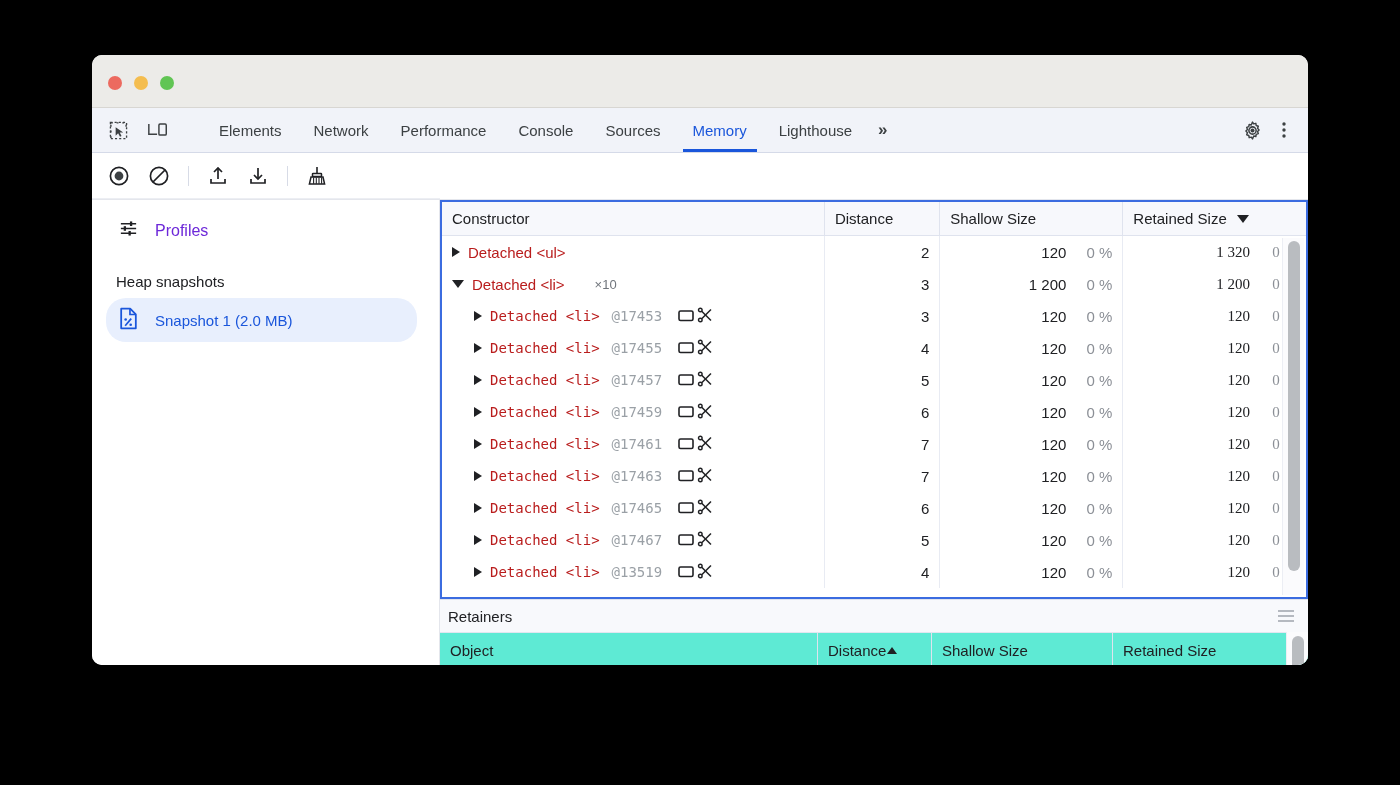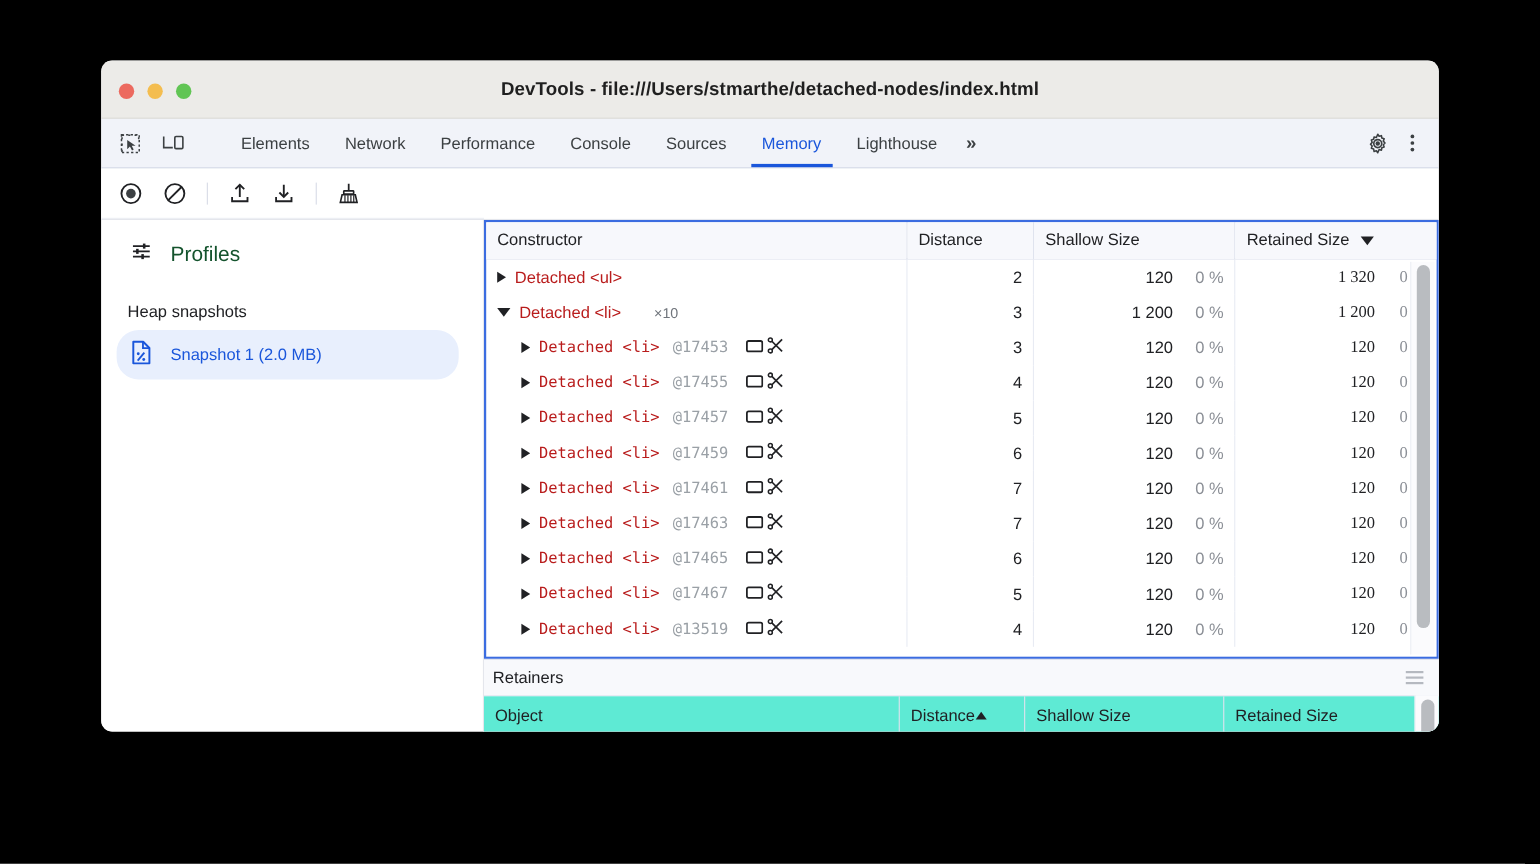--- a/index.html
+++ b/index.html
@@ -225,22 +225,22 @@
     box-sizing: border-box;
     background: #ffffff;
     border-right: 1px solid #e4e6ec;
     padding-top: 8px;
   }
   .side-head {
     display: flex;
     align-items: center;
     gap: 16px;
     padding: 10px 0 10px 26px;
-    font-size: 19px;
-    color: #14532d;
+    font-size: 16px;
+    color: #6d28d9;
   }
   .side-group-label {
     font-size: 15px;
     color: #202124;
     padding: 20px 0 8px 24px;
   }
   .side-item {
     display: flex;
     align-items: center;
     gap: 16px;
@@ -486,21 +486,20 @@
 <body>
 
 <div id="window">
 
   <div id="titlebar">
     <div class="traffic">
       <div class="light red"></div>
       <div class="light yellow"></div>
       <div class="light green"></div>
     </div>
-    <div id="window-title">DevTools - file:///Users/stmarthe/detached-nodes/index.html</div>
   </div>
 
   <div id="tabbar">
     <div class="tb-icons">
       <div class="tb-icon-btn">
         <svg width="19" height="19" viewBox="0 0 20 20">
           <path d="M2 2h4M8 2h4M14 2h4M2 6v-4M18 6v-4M2 12v-4M2 18v-2" stroke="#3c4043" stroke-width="1.5" stroke-dasharray="2 2" fill="none"></path>
           <rect x="1.5" y="1.5" width="17" height="17" fill="none" stroke="#3c4043" stroke-width="1.4" stroke-dasharray="2.2 2.2"></rect>
           <path d="M7 6.5 L7 15.5 L9.6 12.8 L11.6 16.6 L13.2 15.7 L11.3 12.2 L15 12 Z" fill="#3c4043"></path>
         </svg>

